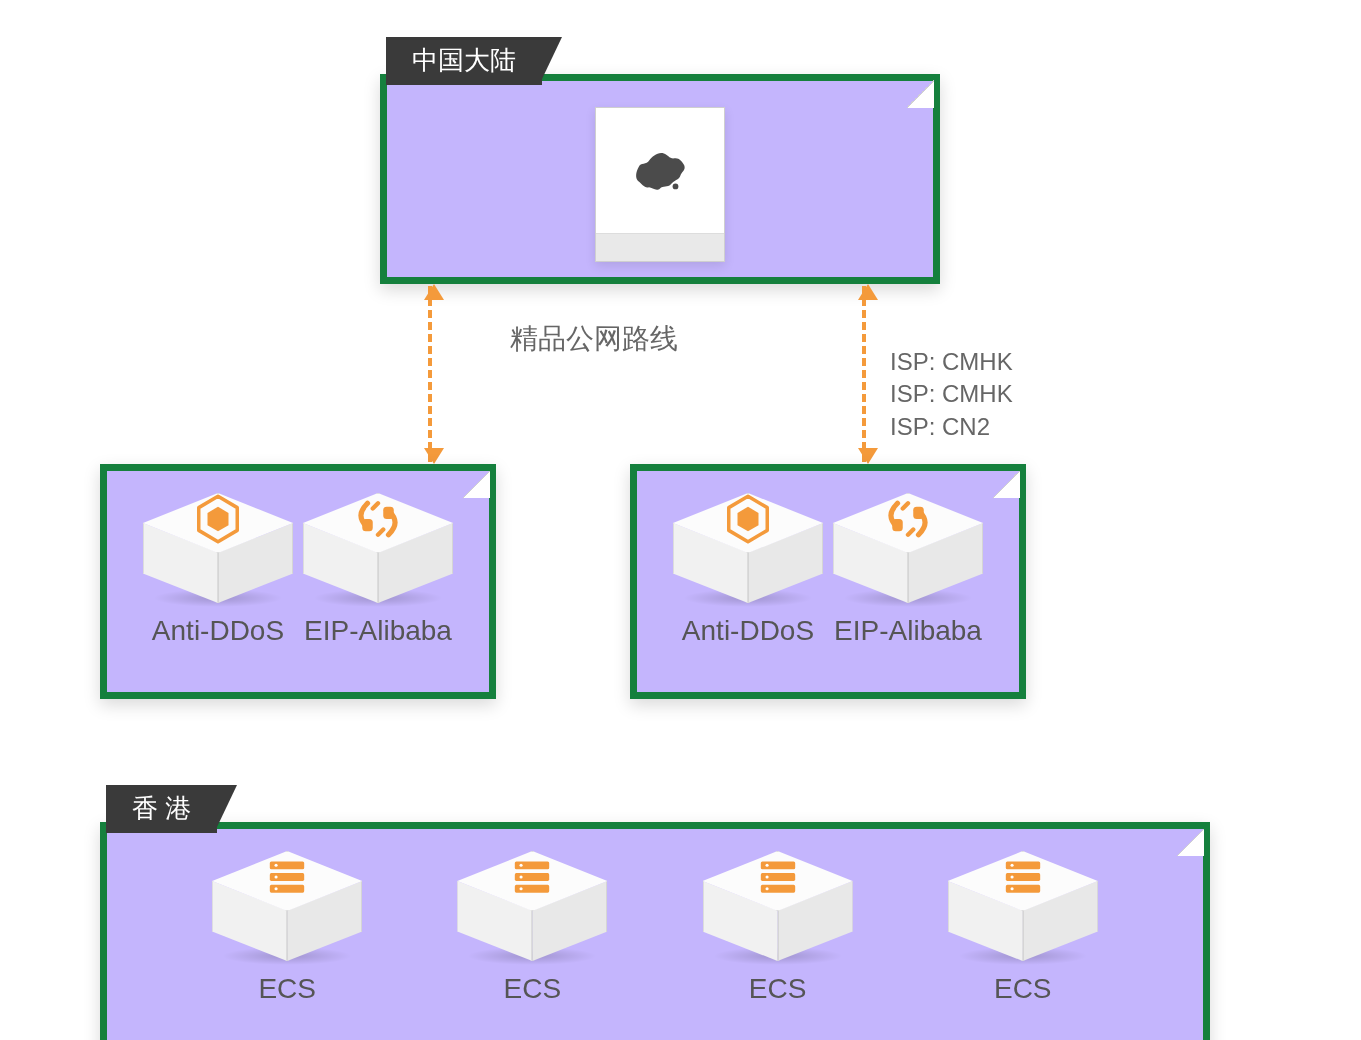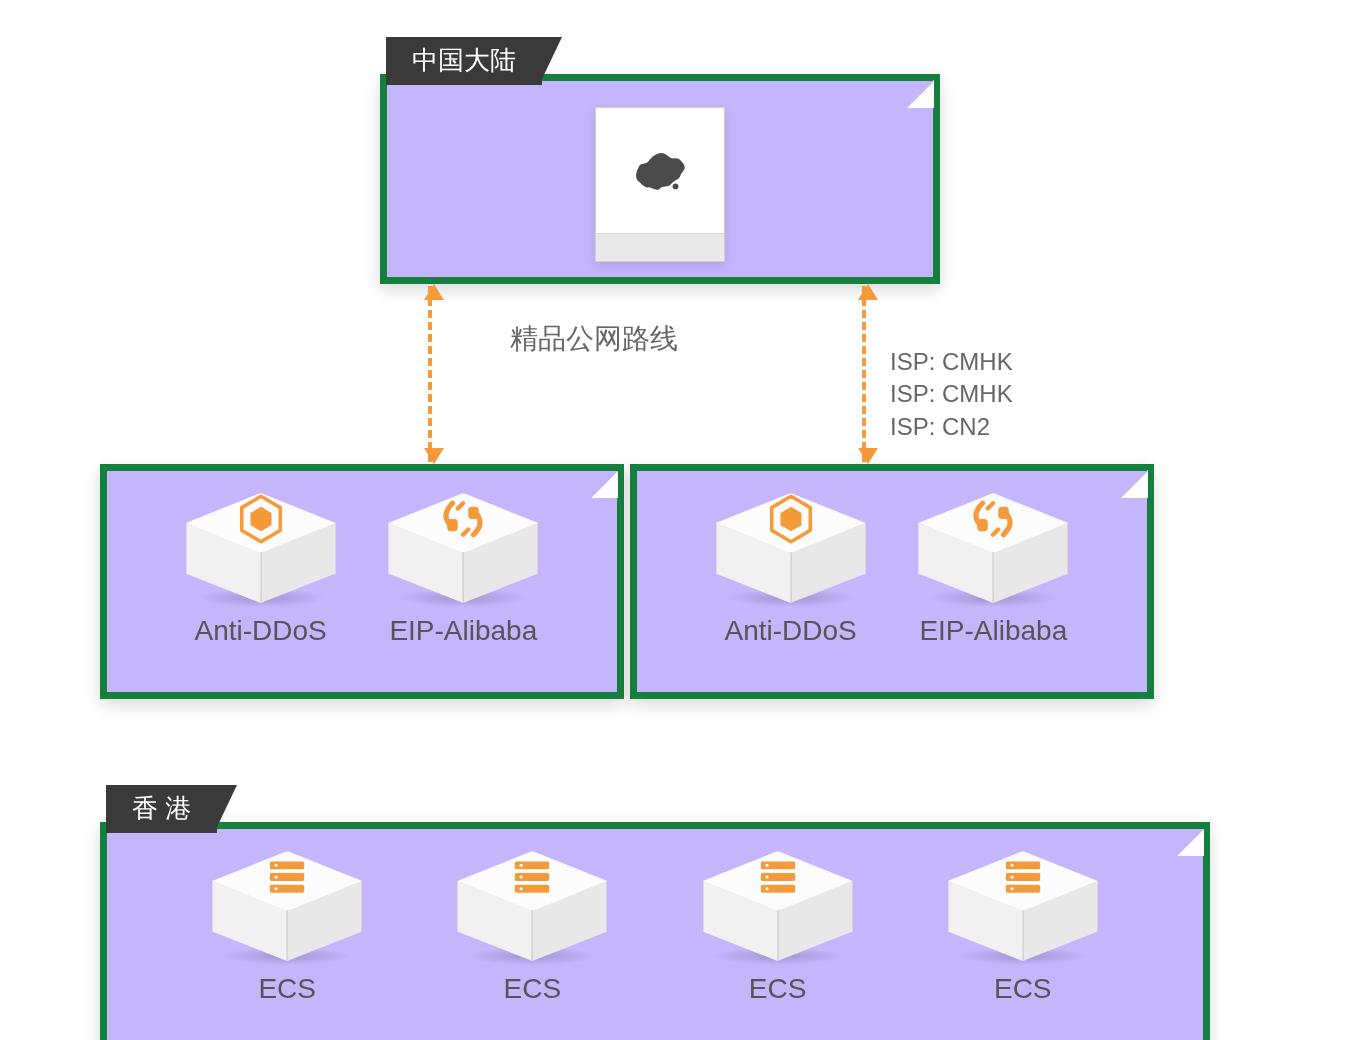--- a/index.html
+++ b/index.html
@@ -121,21 +121,21 @@
     border-top: 1px solid #ddd;
   }
   .china-card .map {
     position: absolute;
     left: 50%; top: 44%;
     transform: translate(-50%,-50%);
     font-size: 54px;
     color: #4b4b4b;
   }
   
-  .mid-region  { top: 434px; width: 524px; height: 235px; padding: 22px 26px; display:flex; justify-content:space-evenly; align-items:flex-start;}
+  .mid-region  { top: 434px; width: 396px; height: 235px; padding: 22px 26px; display:flex; justify-content:space-evenly; align-items:flex-start;}
   .mid-left    { left: 70px; }
   .mid-right   { left: 600px; }
   
   .hk-region   { left: 70px; top: 792px; width: 1110px; height: 235px; padding: 22px 10px; display:flex; justify-content:space-evenly; align-items:flex-start;}
   .hk-region .region-tab { top: -44px; }
   
   .arrow {
     position: absolute;
     width: 0;
     border-left: 4px dashed #f49a3b;

